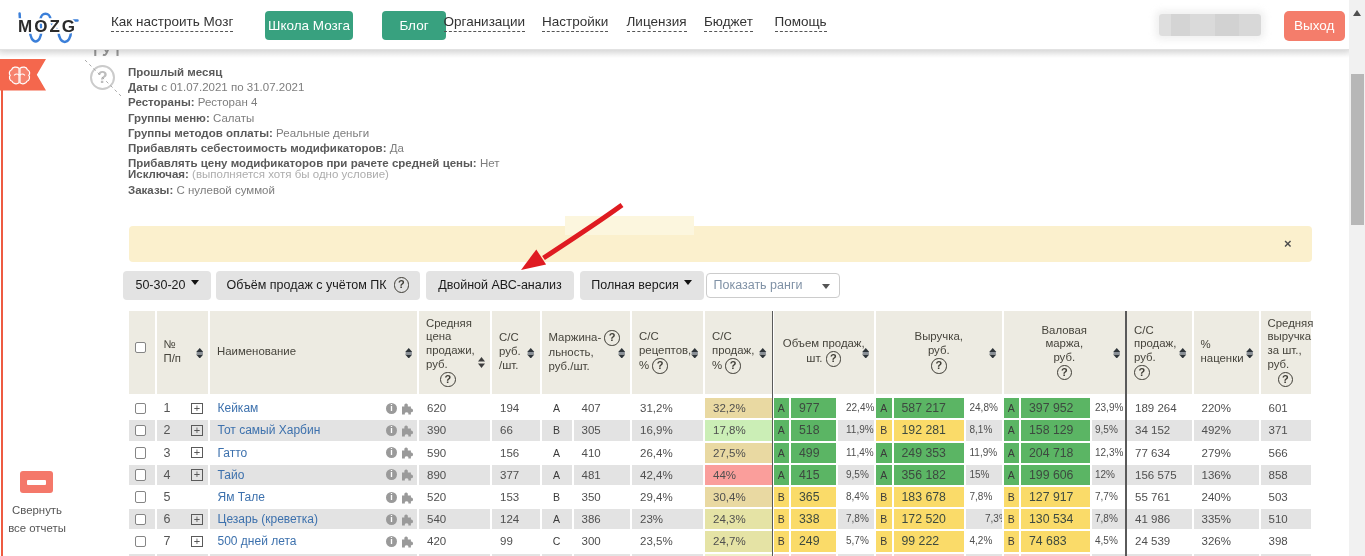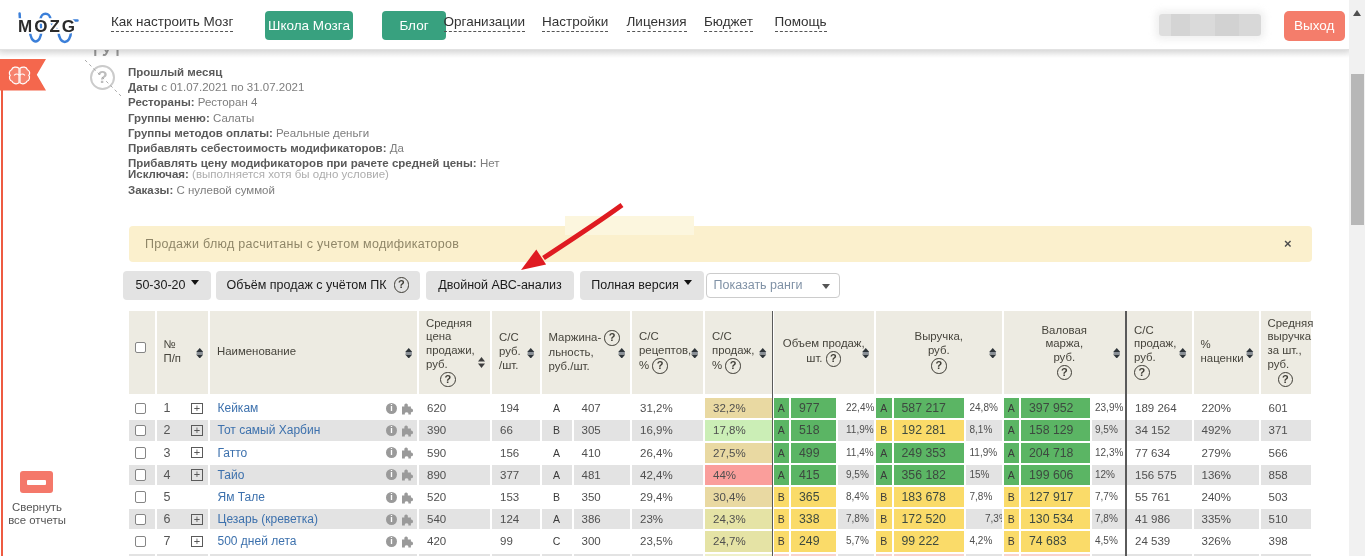--- a/index.html
+++ b/index.html
@@ -21,21 +21,21 @@
   box-shadow:0 0 6px 4px rgba(238,238,238,.8); }
 
 
 #ribbon { position:absolute; left:0; top:59px; width:46px; height:31.5px; z-index:5;
   background:#f4674d; clip-path:polygon(0 0,100% 0,80% 50%,100% 100%,0 100%); }
 #redline { position:absolute; left:1px; top:88px; width:2.2px; height:468px; background:#ee5b41; }
 #collapse-btn { position:absolute; left:20px; top:470.5px; width:33px; height:22px; background:#f4786a; border-radius:3px; }
 #collapse-btn::after { content:""; position:absolute; left:7px; top:9.5px; width:19px; height:4.5px;
   background:#fff; border-radius:1px; }
 #collapse-txt { position:absolute; left:0px; top:501px; width:74px; text-align:center;
-  font-size:11.4px; line-height:13px; color:#555; }
+  font-size:11.4px; line-height:18px; color:#555; }
 
 
 #hint { position:absolute; left:90px; top:65px; width:25px; height:25px; border:2px solid #cbcbcb;
   border-radius:50%; color:#bdbdbd; font-size:17px; font-weight:bold; text-align:center; line-height:21px; }
 
 
 #peek { position:absolute; left:91px; top:50px; height:7.5px; overflow:hidden; color:#9a9a9a;
   font-size:14px; font-weight:bold; }
 #peek span { position:relative; top:-7px; letter-spacing:2.5px; }
 
@@ -171,21 +171,20 @@
     <div><b>Группы меню:</b> Салаты</div>
     <div><b>Группы методов оплаты:</b> Реальные деньги</div>
     <div><b>Прибавлять себестоимость модификаторов:</b> Да</div>
     <div><b>Прибавлять цену модификаторов при рачете средней цены:</b> Нет</div>
     <div class="sep"></div>
     <div><b>Исключая:</b> <span class="lite">(выполняется хотя бы одно условие)</span></div>
     <div><b>Заказы:</b> С нулевой суммой</div>
   </div>
 
   <div id="alert">
-    <div class="txt">Продажи блюд расчитаны с учетом модификаторов</div>
     <div class="x">×</div>
   </div>
   <div id="palerect"></div>
 
   <svg id="arrow" width="140" height="90" viewBox="0 0 140 90">
     <path d="M122 10 C 100 26, 68 47, 43.5 63" stroke="#df1b21" stroke-width="5" fill="none"></path>
     <path d="M21 75 L36.3 54.4 L46.1 69.6 Z" fill="#df1b21"></path>
   </svg>
 
   <div class="btn" style="left:123px;width:88px">50-30-20<span class="caret"></span></div>

